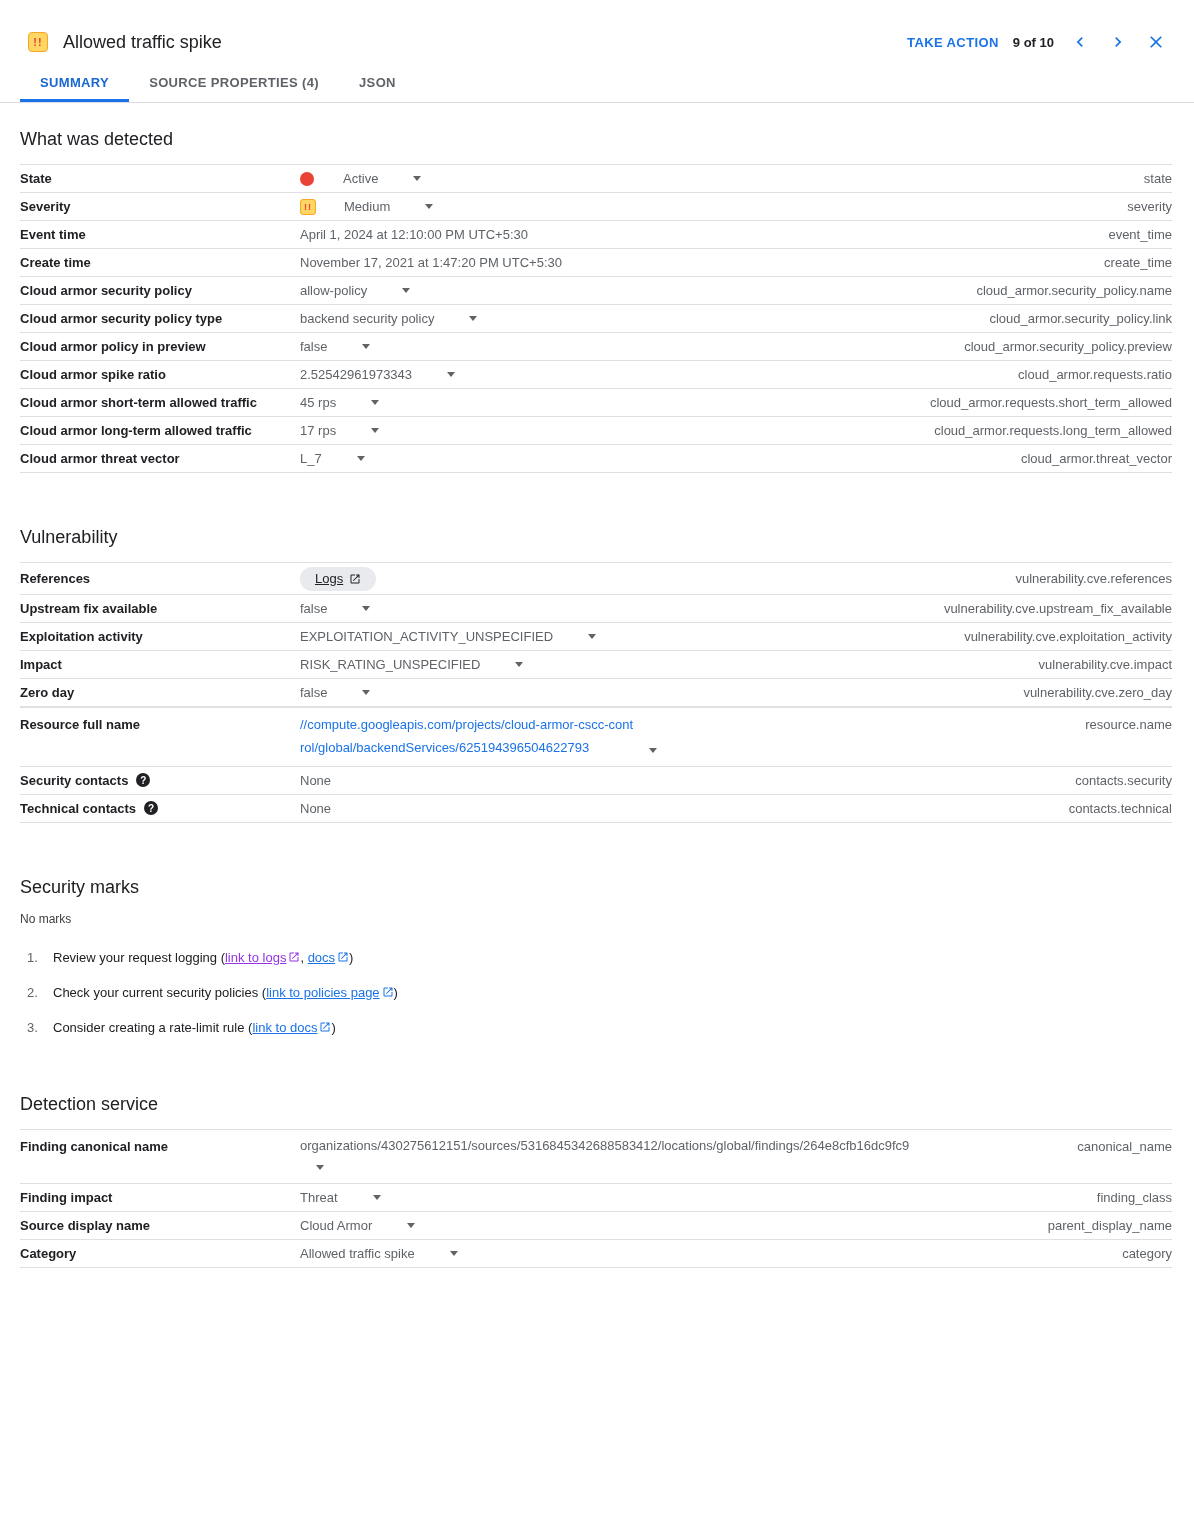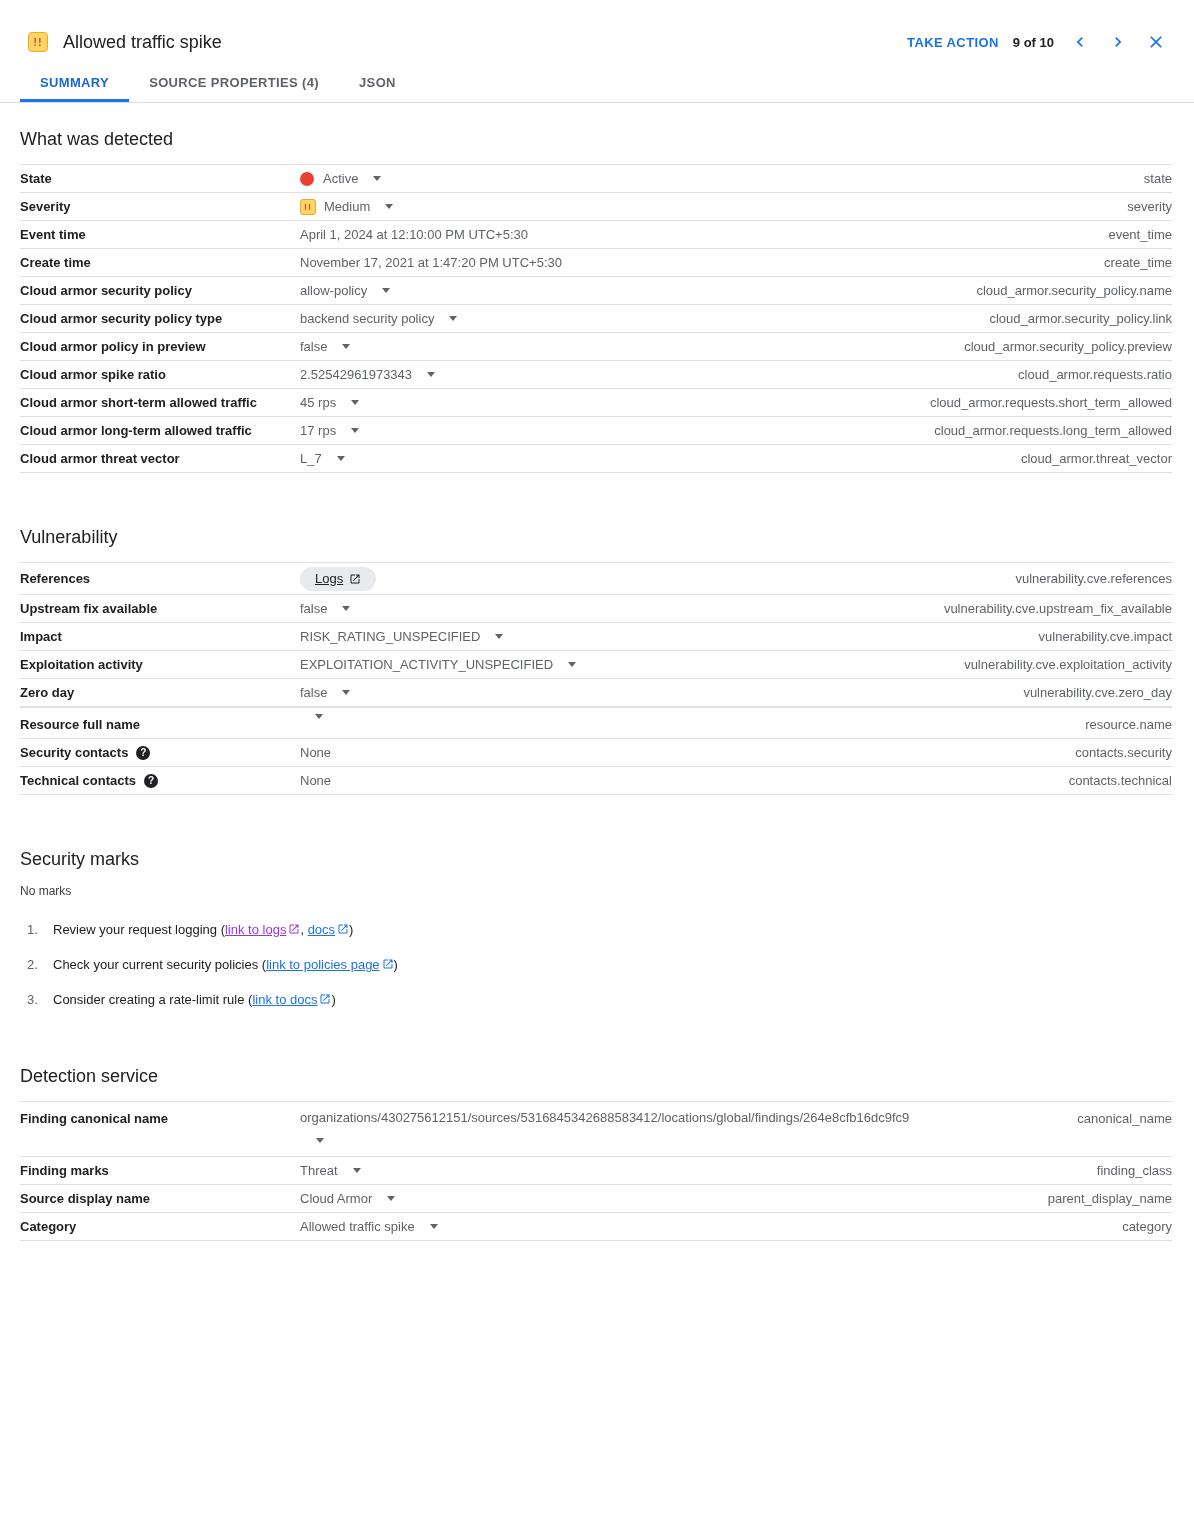--- a/index.html
+++ b/index.html
@@ -53,21 +53,21 @@
   }
   .row.tall { align-items: start; padding: 6px 0; }
   .lbl { font-weight: bold; color: #202124; display:flex; align-items:center; gap:8px; }
   .val { color: #5f6368; display: flex; align-items: center; }
   .key { color: #5f6368; text-align: right; }
   .caret {
     width: 0; height: 0; margin-left: 15px;
     border-left: 4.5px solid transparent; border-right: 4.5px solid transparent;
     border-top: 5px solid #5f6368; display: inline-block;
   }
-  .dd { display: inline-flex; align-items: center; cursor: pointer; }
+  .dd { display: inline-flex; align-items: center; cursor: pointer; gap: 20px; }
   .state-dot { width: 14px; height: 14px; border-radius: 50%; background: #e94235; margin-right: 9px; flex:0 0 auto; }
   .row .sev-badge.small { margin-right: 8px; }
   .help {
     width: 14px; height: 14px; border-radius: 50%; background: #202124; color: #fff;
     font-size: 10px; font-weight: bold; display: inline-flex; align-items: center; justify-content: center;
     cursor: pointer; flex: 0 0 auto;
   }
   
   .chip {
     background: #e9eaed; border: none; border-radius: 14px; height: 24px;
@@ -259,55 +259,56 @@
       <div class="lbl">Upstream fix available</div>
       <div class="val">
           <span class="dd">
             <span>false</span>
             <span class="caret"></span>
           </span>
         </div>
       <div class="key">vulnerability.cve.upstream_fix_available</div>
     </div>
     <div class="row">
+      <div class="lbl">Exploitation activity</div>
+      <div class="val">
+          <span class="dd">
+            <span>EXPLOITATION_ACTIVITY_UNSPECIFIED</span>
+            <span class="caret"></span>
+          </span>
+        </div>
+      <div class="key">vulnerability.cve.exploitation_activity</div>
+    </div>
+    <div class="row">
       <div class="lbl">Impact</div>
       <div class="val">
           <span class="dd">
             <span>RISK_RATING_UNSPECIFIED</span>
             <span class="caret"></span>
           </span>
         </div>
       <div class="key">vulnerability.cve.impact</div>
-    </div>
-    <div class="row">
-      <div class="lbl">Exploitation activity</div>
-      <div class="val">
-          <span class="dd">
-            <span>EXPLOITATION_ACTIVITY_UNSPECIFIED</span>
-            <span class="caret"></span>
-          </span>
-        </div>
-      <div class="key">vulnerability.cve.exploitation_activity</div>
     </div>
     <div class="row">
       <div class="lbl">Zero day</div>
       <div class="val">
           <span class="dd">
             <span>false</span>
             <span class="caret"></span>
           </span>
         </div>
       <div class="key">vulnerability.cve.zero_day</div>
     </div>
   </div>
 
   <div class="rows">
     <div class="row tall">
       <div class="lbl" style="padding-top:3px">Resource full name</div>
       <div class="val bottom">
+        <a class="res-link">//compute.googleapis.com/projects/cloud-armor-cscc-control/global/backendServices/625194396504622793</a>
         <span class="caret"></span>
       </div>
       <div class="key" style="padding-top:3px">resource.name</div>
     </div>
     <div class="row">
       <div class="lbl">
           <span>Security contacts</span>
           <span class="help">?</span>
         </div>
       <div class="val">
@@ -357,21 +358,21 @@
   <div class="rows">
     <div class="row tall" style="min-height:48px">
       <div class="lbl" style="padding-top:3px">Finding canonical name</div>
       <div class="canon-wrap">
         <div>organizations/430275612151/sources/5316845342688583412/locations/global/findings/264e8cfb16dc9fc9</div>
         <span class="caret"></span>
       </div>
       <div class="key" style="padding-top:3px">canonical_name</div>
     </div>
     <div class="row">
-      <div class="lbl">Finding marks</div>
+      <div class="lbl">Finding impact</div>
       <div class="val">
           <span class="dd">
             <span>Threat</span>
             <span class="caret"></span>
           </span>
         </div>
       <div class="key">finding_class</div>
     </div>
     <div class="row">
       <div class="lbl">Source display name</div>

